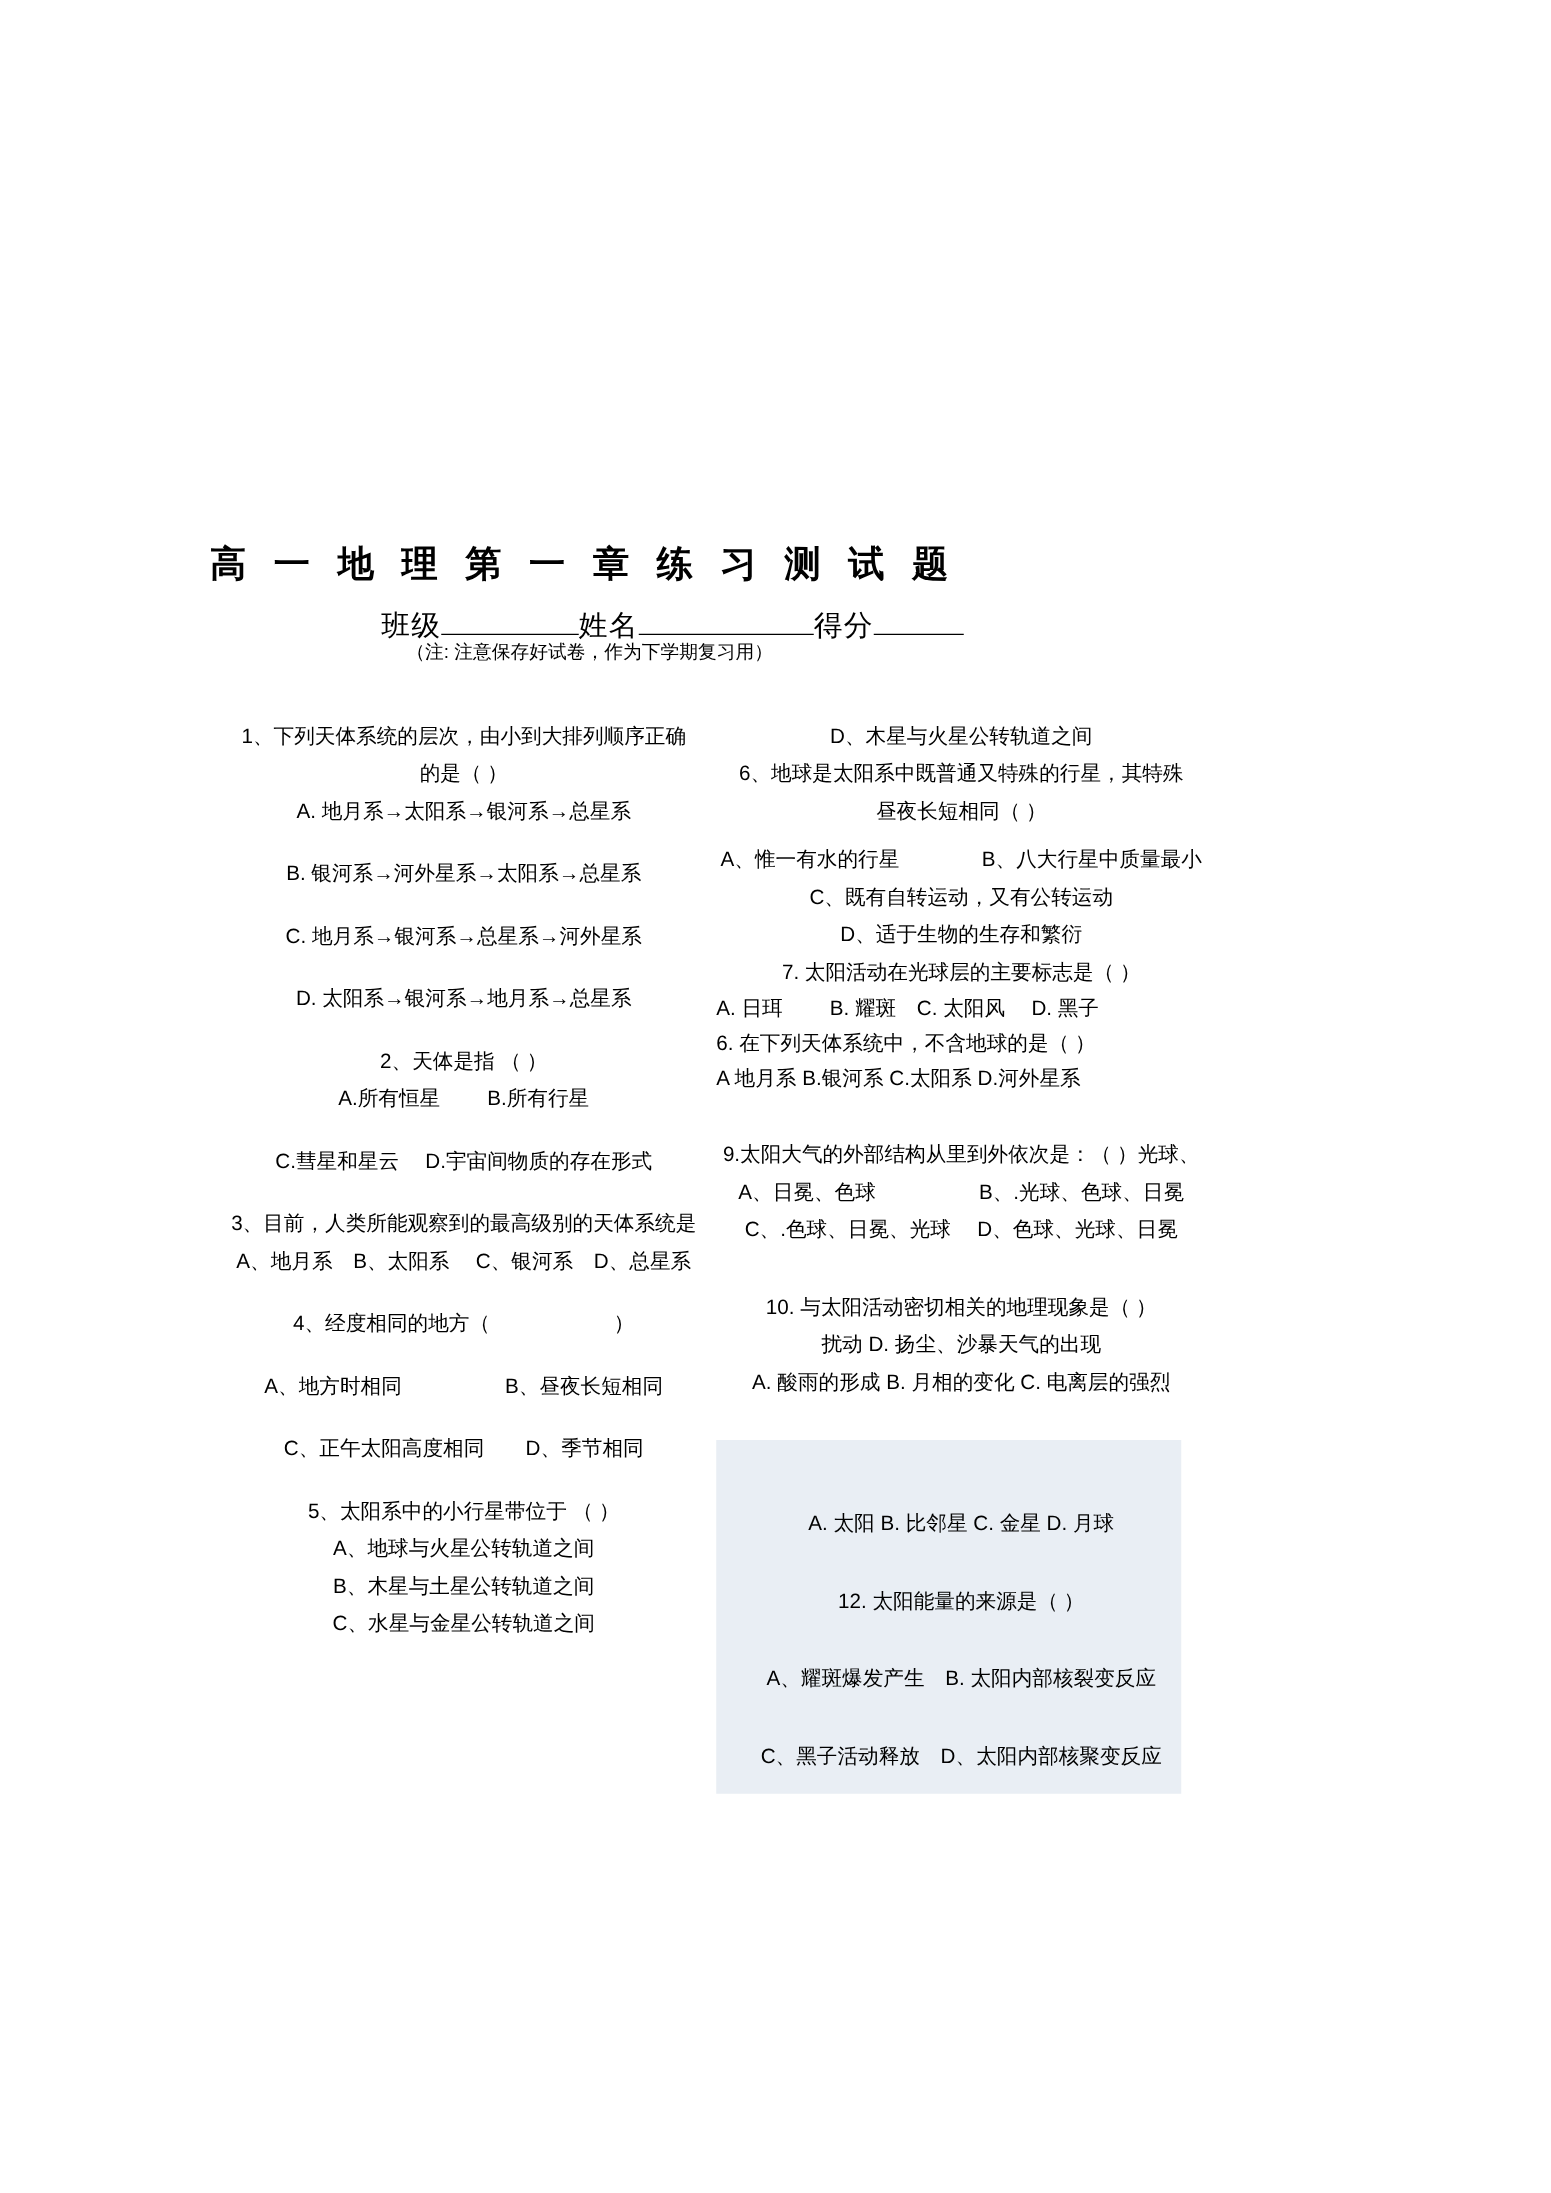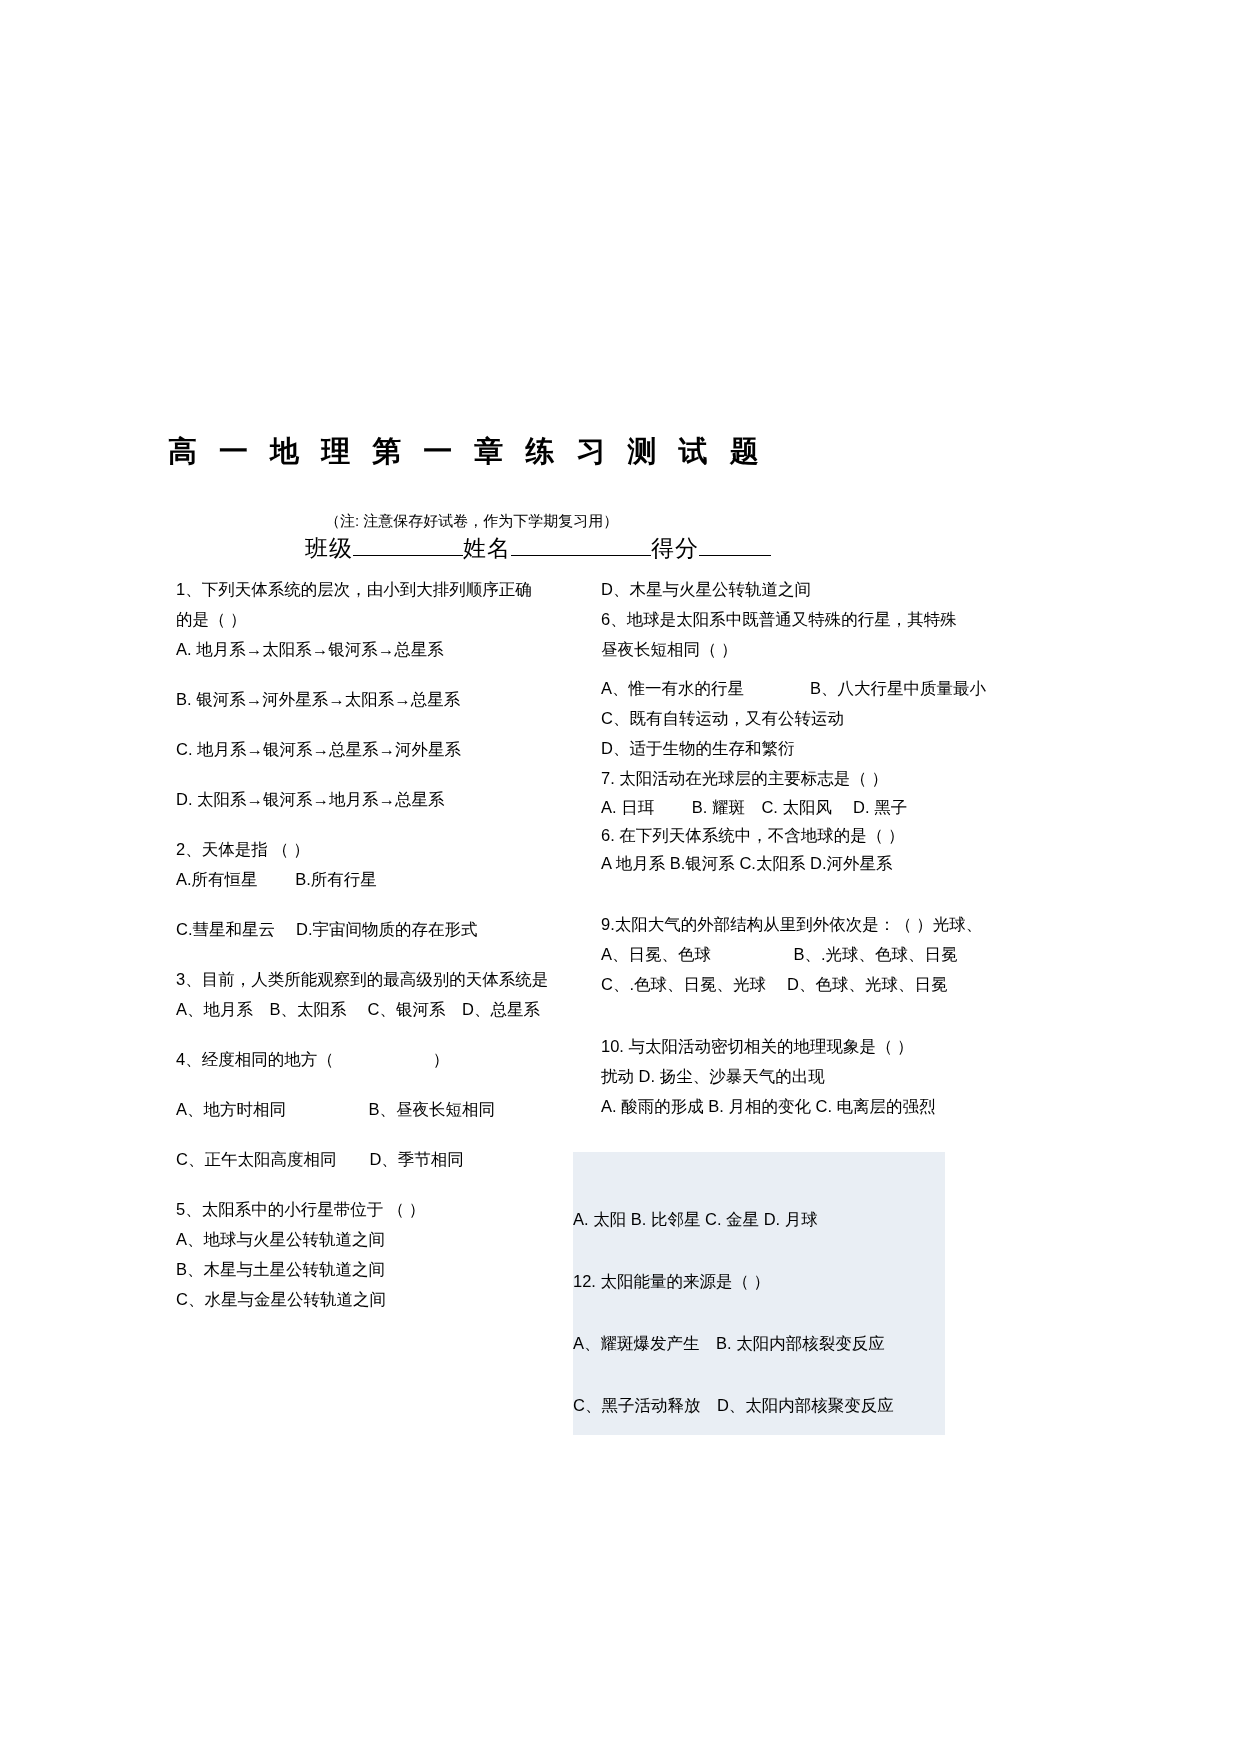--- a/index.html
+++ b/index.html
@@ -32,21 +32,20 @@
     white-space: nowrap;
   }
   .info-line {
     position: absolute;
     left: 305px;
     top: 485px;
     font-size: 23px;
     letter-spacing: 1px;
     white-space: nowrap;
     font-family: "Liberation Sans", "DejaVu Sans", sans-serif;
-    margin-top: 48px;
   }
   .info-line .blank {
     display: inline-block;
     border-bottom: 1.5px solid #000;
     height: 20px;
   }
   .b1 { width: 110px; }
   .b2 { width: 140px; }
   .b3 { width: 72px; }
   .note {
@@ -62,32 +61,32 @@
     font-size: 16.5px;
     line-height: 1.0;
     font-family: "Liberation Sans", "DejaVu Sans", sans-serif;
   }
   .col-left {
     left: 176px;
     top: 574px;
     width: 390px;
   }
   .col-right {
-    left: 601px;
+    left: 573px;
     top: 574px;
     width: 392px;
   }
   .ln {
     white-space: nowrap;
     margin: 0;
   }
   .gap-s { height: 9px; }
   .gap-m { height: 20px; }
   .gap-l { height: 32px; }
-  .lh { height: 30px; line-height: 30px; }
+  .lh { height: 30px; line-height: 30px; text-align: center; }
   .lh-tight { height: 28px; line-height: 28px; }
   .highlight {
     position: absolute;
     left: 573px;
     top: 1152px;
     width: 372px;
     height: 283px;
     background: #e9eef4;
   }
   .col-right-hl {

